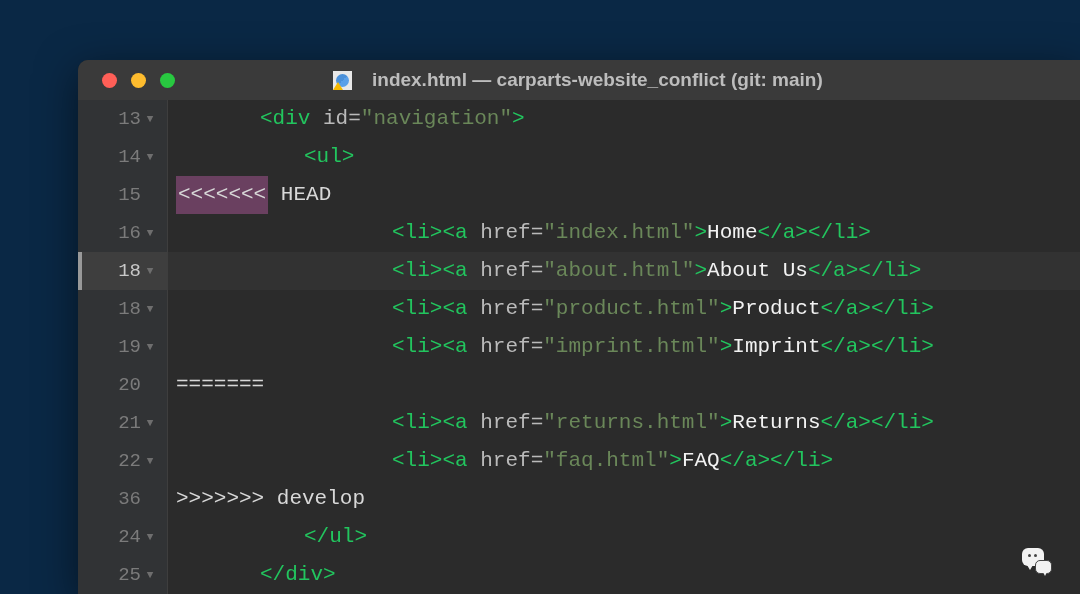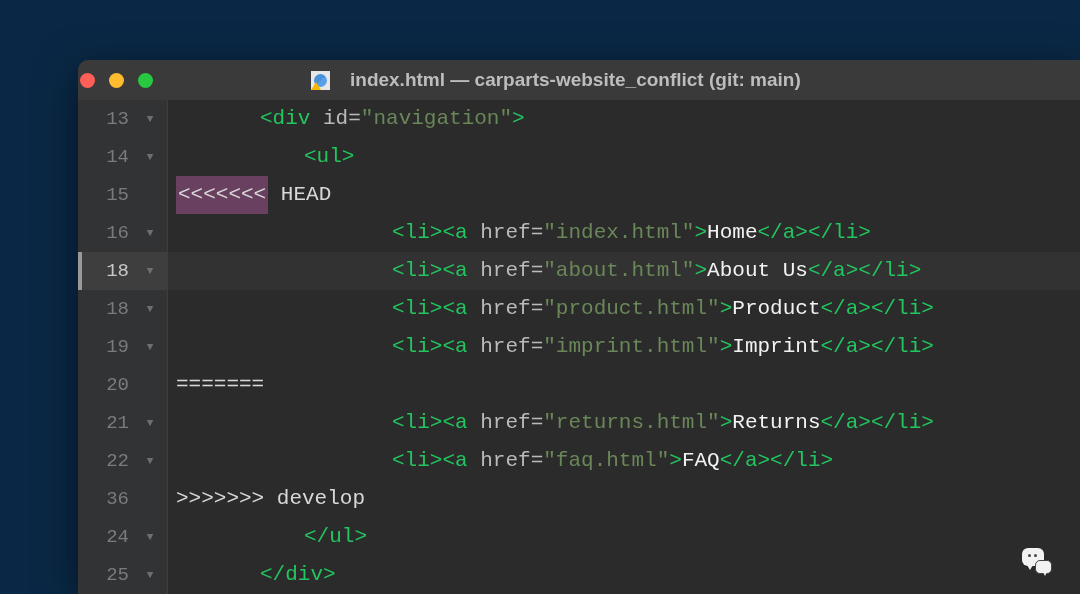--- a/index.html
+++ b/index.html
@@ -20,21 +20,21 @@
     background: #2b2b2b;
     border-radius: 10px 0 0 0;
     overflow: hidden;
     box-shadow: 0 10px 40px rgba(0,0,0,0.5);
   }
   .titlebar {
     height: 40px;
     background: #3a3a3a;
     display: flex;
     align-items: center;
-    padding: 0 2px;
+    padding: 0 24px;
     gap: 14px;
   }
   .dot { width: 15px; height: 15px; border-radius: 50%; }
   .dot-red { background: #ff5f57; }
   .dot-yellow { background: #febc2e; }
   .dot-green { background: #28c840; }
   .title-spacer { flex: 0 0 130px; }
   .title-icon {
     width: 19px; height: 19px; background: #e8e8e8;
     position: relative; margin-right: 6px; flex: 0 0 19px;
@@ -62,21 +62,21 @@
     position: relative;
   }
   .gutter-line {
     height: 38px;
     display: flex;
     align-items: center;
     justify-content: flex-end;
     padding-right: 10px;
     color: #7b7b7b;
     font-size: 19px;
-    gap: 14px;
+    gap: 2px;
     position: relative;
   }
   .gutter-line.current {
     background: #3e3e3e;
     color: #c8c8c8;
   }
   .gutter-line.current::before {
     content: "";
     position: absolute;
     left: 0; top: 0; bottom: 0; width: 4px;

